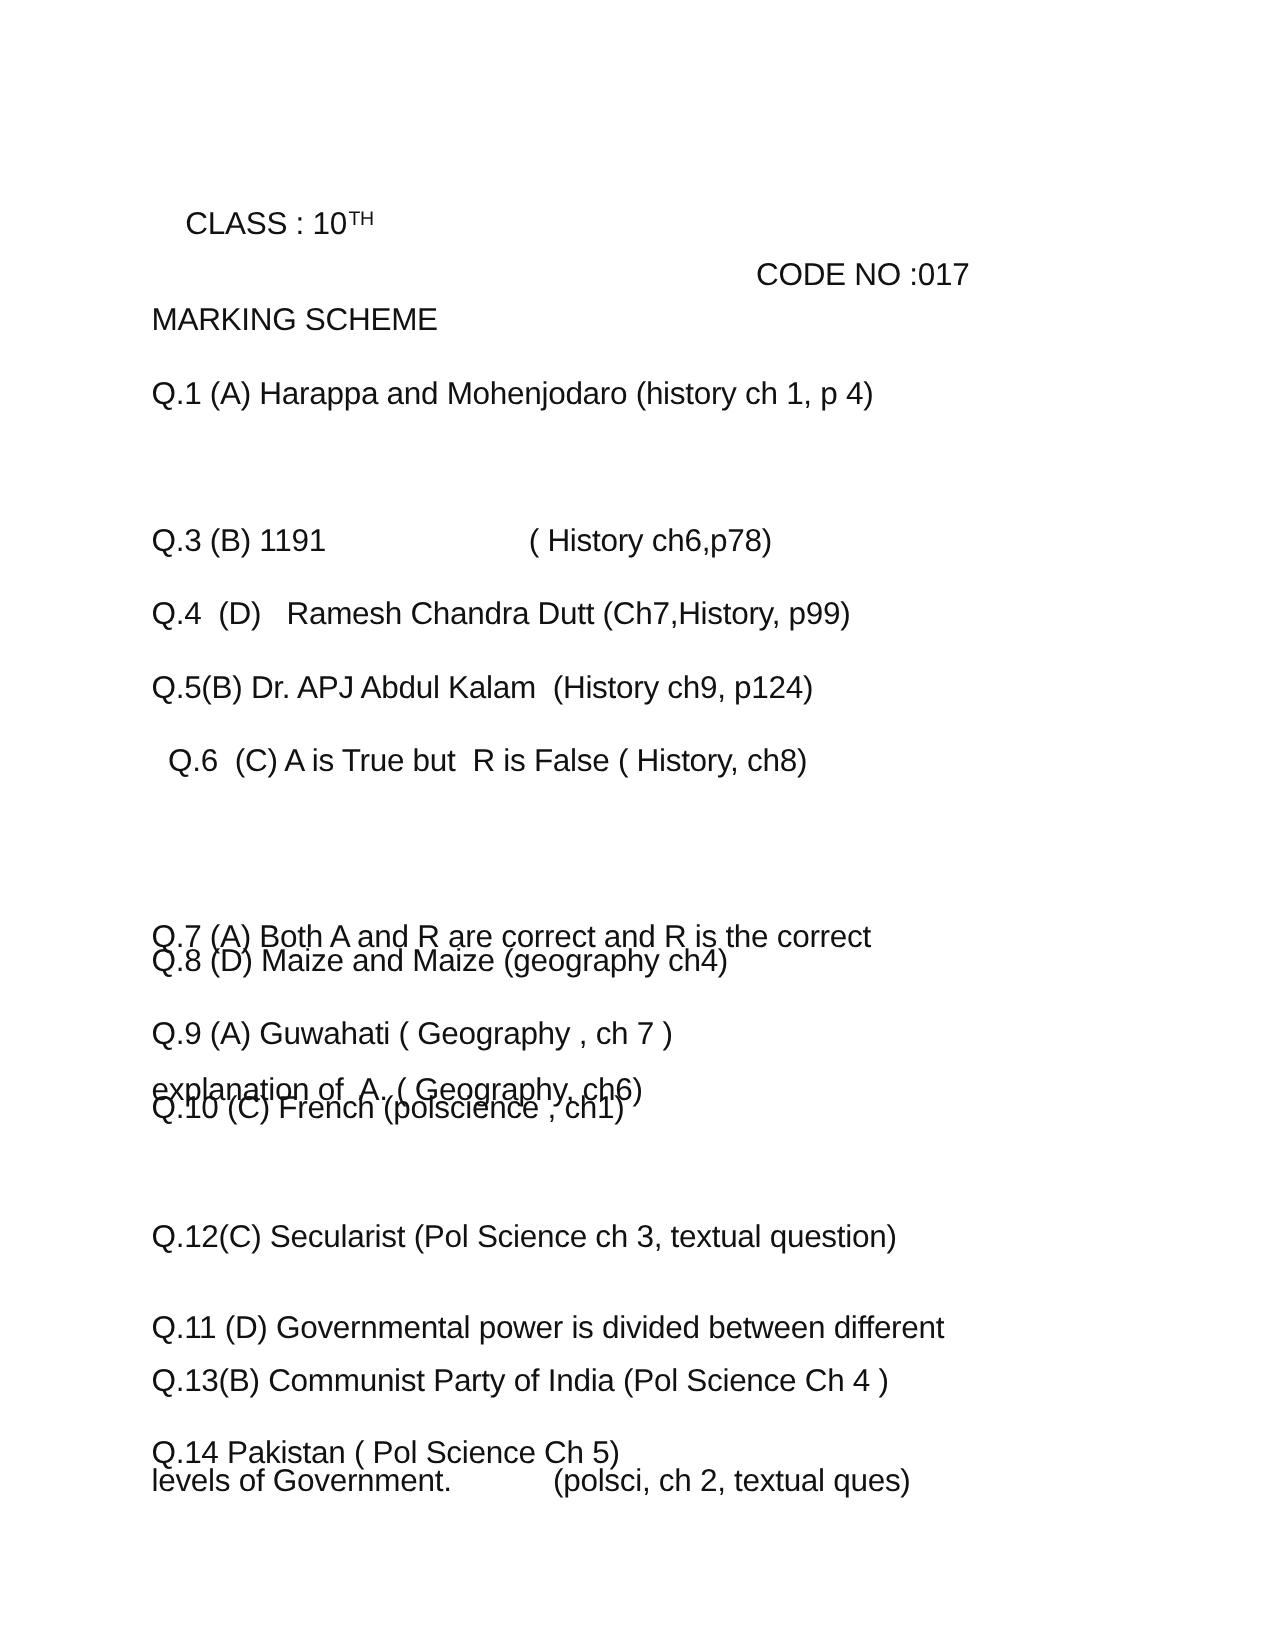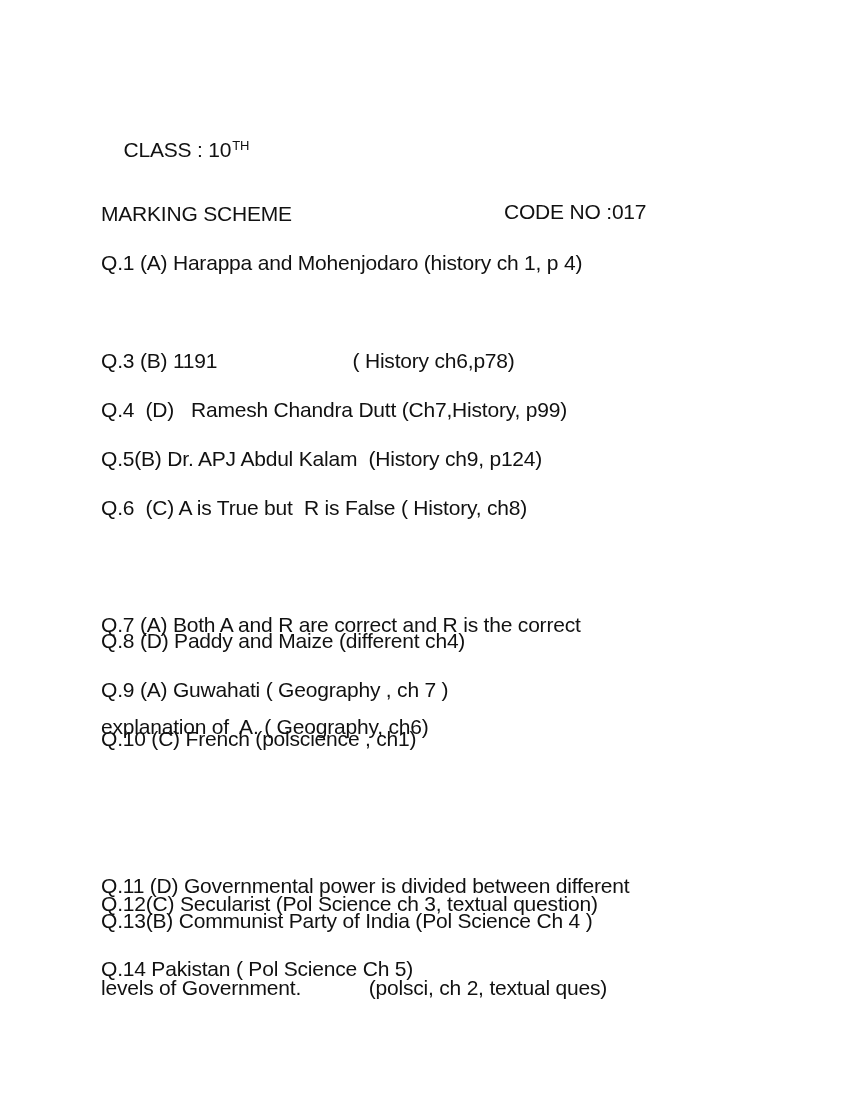--- a/index.html
+++ b/index.html
@@ -36,53 +36,52 @@
     sup {
       font-size: 13px;
       vertical-align: top;
       position: relative;
       top: -4px;
       margin-left: 1px;
     }
     .code {
       position: absolute;
       left: 403px;
-      margin-top: 28px;
     }
   </style>
 </head>
 <body>
 
 <div class="page">
 
   <div class="line" style="top:99px;">
     <span>CLASS : 10</span><sup>TH</sup>
     <span class="code">CODE NO :017</span>
   </div>
 
 
   <div class="line" style="top:197px;">MARKING SCHEME</div>
 
   <div class="line" style="top:246px;">Q.1 (A) Harappa and Mohenjodaro (history ch 1, p 4)</div>
   <div class="line" style="top:344px;">Q.3 (B) 1191                        ( History ch6,p78)</div>
   <div class="line" style="top:393px;">Q.4  (D)   Ramesh Chandra Dutt (Ch7,History, p99)</div>
   <div class="line" style="top:442px;">Q.5(B) Dr. APJ Abdul Kalam  (History ch9, p124)</div>
-  <div class="line" style="top:491px;">Q.6  (C) A is True but  R is False ( History, ch8)</div>
+  <div class="line" style="top:491px;margin-left:11px;">Q.6  (C) A is True but  R is False ( History, ch8)</div>
 
   <div class="line" style="top:540px;">
     <div class="wrap">Q.7 (A) Both A and R are correct and R is the correct</div>
     <div class="wrap">explanation of  A. ( Geography, ch6)</div>
   </div>
 
-  <div class="line" style="top:624px;">Q.8 (D) Paddy and Maize (different ch4)</div>
+  <div class="line" style="top:624px;">Q.8 (D) Maize and Maize (geography ch4)</div>
   <div class="line" style="top:673px;text-align:right;">Q.9 (A) Guwahati ( Geography , ch 7 )</div>
   <div class="line" style="top:722px;">Q.10 (C) French (polscience , ch1)</div>
 
   <div class="line" style="top:801px;">
     <div class="wrap">Q.11 (D) Governmental power is divided between different</div>
     <div class="wrap">levels of Government.            (polsci, ch 2, textual ques)</div>
   </div>
 
-  <div class="line" style="top:887px;">Q.12(C) Secularist (Pol Science ch 3, textual question)</div>
+  <div class="line" style="top:808px;">Q.12(C) Secularist (Pol Science ch 3, textual question)</div>
   <div class="line" style="top:904px;">Q.13(B) Communist Party of India (Pol Science Ch 4 )</div>
   <div class="line" style="top:952px;">Q.14 Pakistan ( Pol Science Ch 5)</div>
 
 </div>
 
 </body></html>

